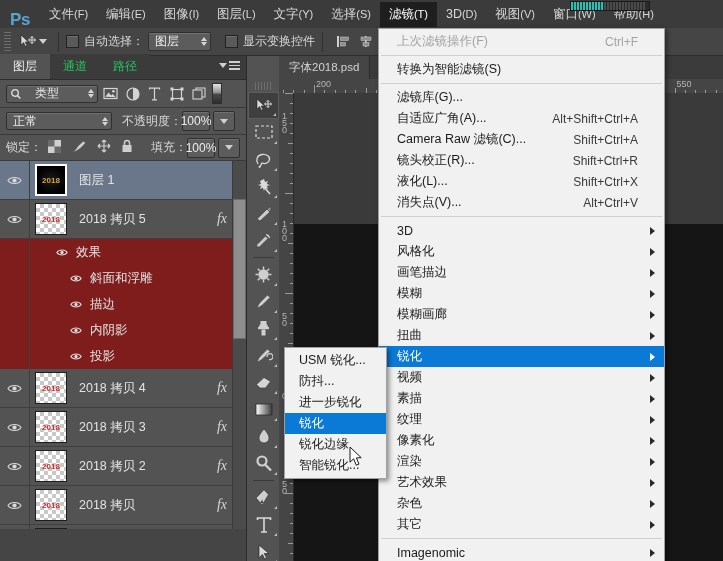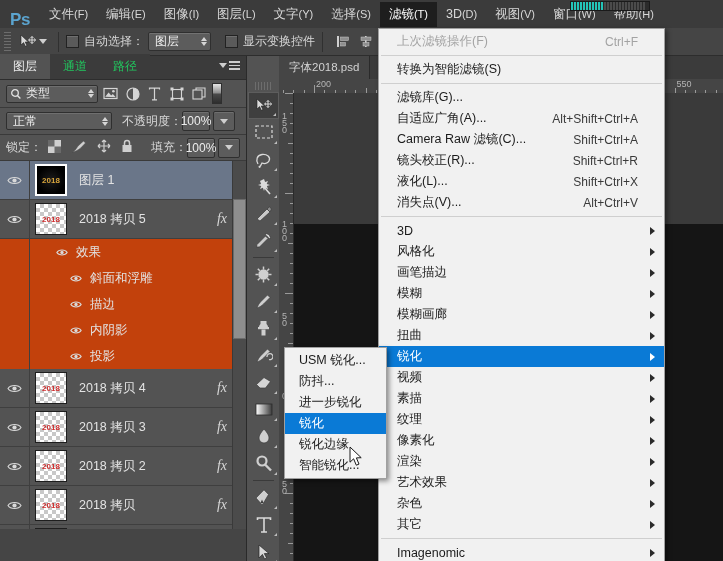--- a/index.html
+++ b/index.html
@@ -58,21 +58,21 @@
   .panel-menu{position:absolute;right:6px;top:5px;display:flex;align-items:center;gap:2px;}
   .pm-tri{width:0;height:0;border-left:4px solid transparent;border-right:4px solid transparent;border-top:5px solid #cfcfcf;}
   .pm-lines{display:flex;flex-direction:column;gap:2px;}
   .pm-lines span{width:11px;height:1.5px;background:#cfcfcf;display:block;}
 
   .filterrow{height:27px;background:#535353;display:flex;align-items:center;padding:0 6px;
     border-bottom:1px solid #3a3a3a;}
   .kindsel{display:flex;align-items:center;height:18px;width:92px;background:#5c5c5c;
     border:1px solid #2f2f2f;border-radius:2px;padding:0 3px;box-sizing:border-box;
     box-shadow:inset 0 1px 0 #6f6f6f;}
-  .kindsel .lbl{flex:1;font-size:12px;color:#ececec;margin-left:4px;}
+  .kindsel .lbl{flex:1;font-size:12px;color:#ececec;margin-left:13px;}
   .fk{width:19px;height:19px;margin-left:3px;display:flex;align-items:center;justify-content:center;}
   .fk svg{display:block;}
   .gradchip{width:8px;height:19px;margin-left:4px;
     background:linear-gradient(to bottom,#e6e6e6,#8a8a8a 48%,#4a4a4a 52%,#2e2e2e);border:1px solid #2f2f2f;}
 
   .moderow{height:26px;background:#535353;display:flex;align-items:center;padding:0 6px;
     border-bottom:1px solid #3a3a3a;}
   .modesel{display:flex;align-items:center;justify-content:space-between;height:18px;width:106px;
     background:#5c5c5c;border:1px solid #2f2f2f;border-radius:2px;padding:0 3px 0 6px;box-sizing:border-box;
     font-size:12px;color:#ececec;box-shadow:inset 0 1px 0 #6f6f6f;}
@@ -101,21 +101,21 @@
   .thumb.selthumb{border:2px solid #fff;}
   .thumb.dark{background:radial-gradient(circle at 50% 50%,#1c1c1c 0%,#000 70%);}
   .thumb .t-text{position:absolute;left:0;right:0;top:50%;transform:translateY(-50%);
     text-align:center;font-size:8px;font-weight:bold;letter-spacing:0px;}
   .layer-name{flex:1;margin-left:12px;font-size:12.5px;color:#e3e3e3;}
   .fx-mark{font-family:"Liberation Serif","DejaVu Serif",serif;font-style:italic;font-size:14px;
     color:#d8d8d8;margin-right:6px;}
   .fx-tri{width:0;height:0;border-left:4px solid transparent;border-right:4px solid transparent;
     border-top:5px solid #cfcfcf;margin-right:5px;}
 
-  .effect-row{height:26px;display:flex;align-items:center;background:#c2410c;}
+  .effect-row{height:26px;display:flex;align-items:center;background:#7f1d1d;}
   .effect-row .eye-cell{height:26px;}
   .eff-name{font-size:12.5px;color:#e3e3e3;}
 
   
   .toolbox{position:absolute;left:248px;top:80px;width:31px;height:481px;background:#535353;
     border-right:1px solid #3a3a3a;}
   .tb-grip{height:8px;background:repeating-linear-gradient(to right,#6d6d6d 0 1px,transparent 1px 3px);
     margin:2px 7px 2px;}
   .tool{height:27px;display:flex;align-items:center;justify-content:center;position:relative;}
   .tool.act{background:#3f3f3f;border:1px solid #5d5d5d;box-sizing:border-box;}

